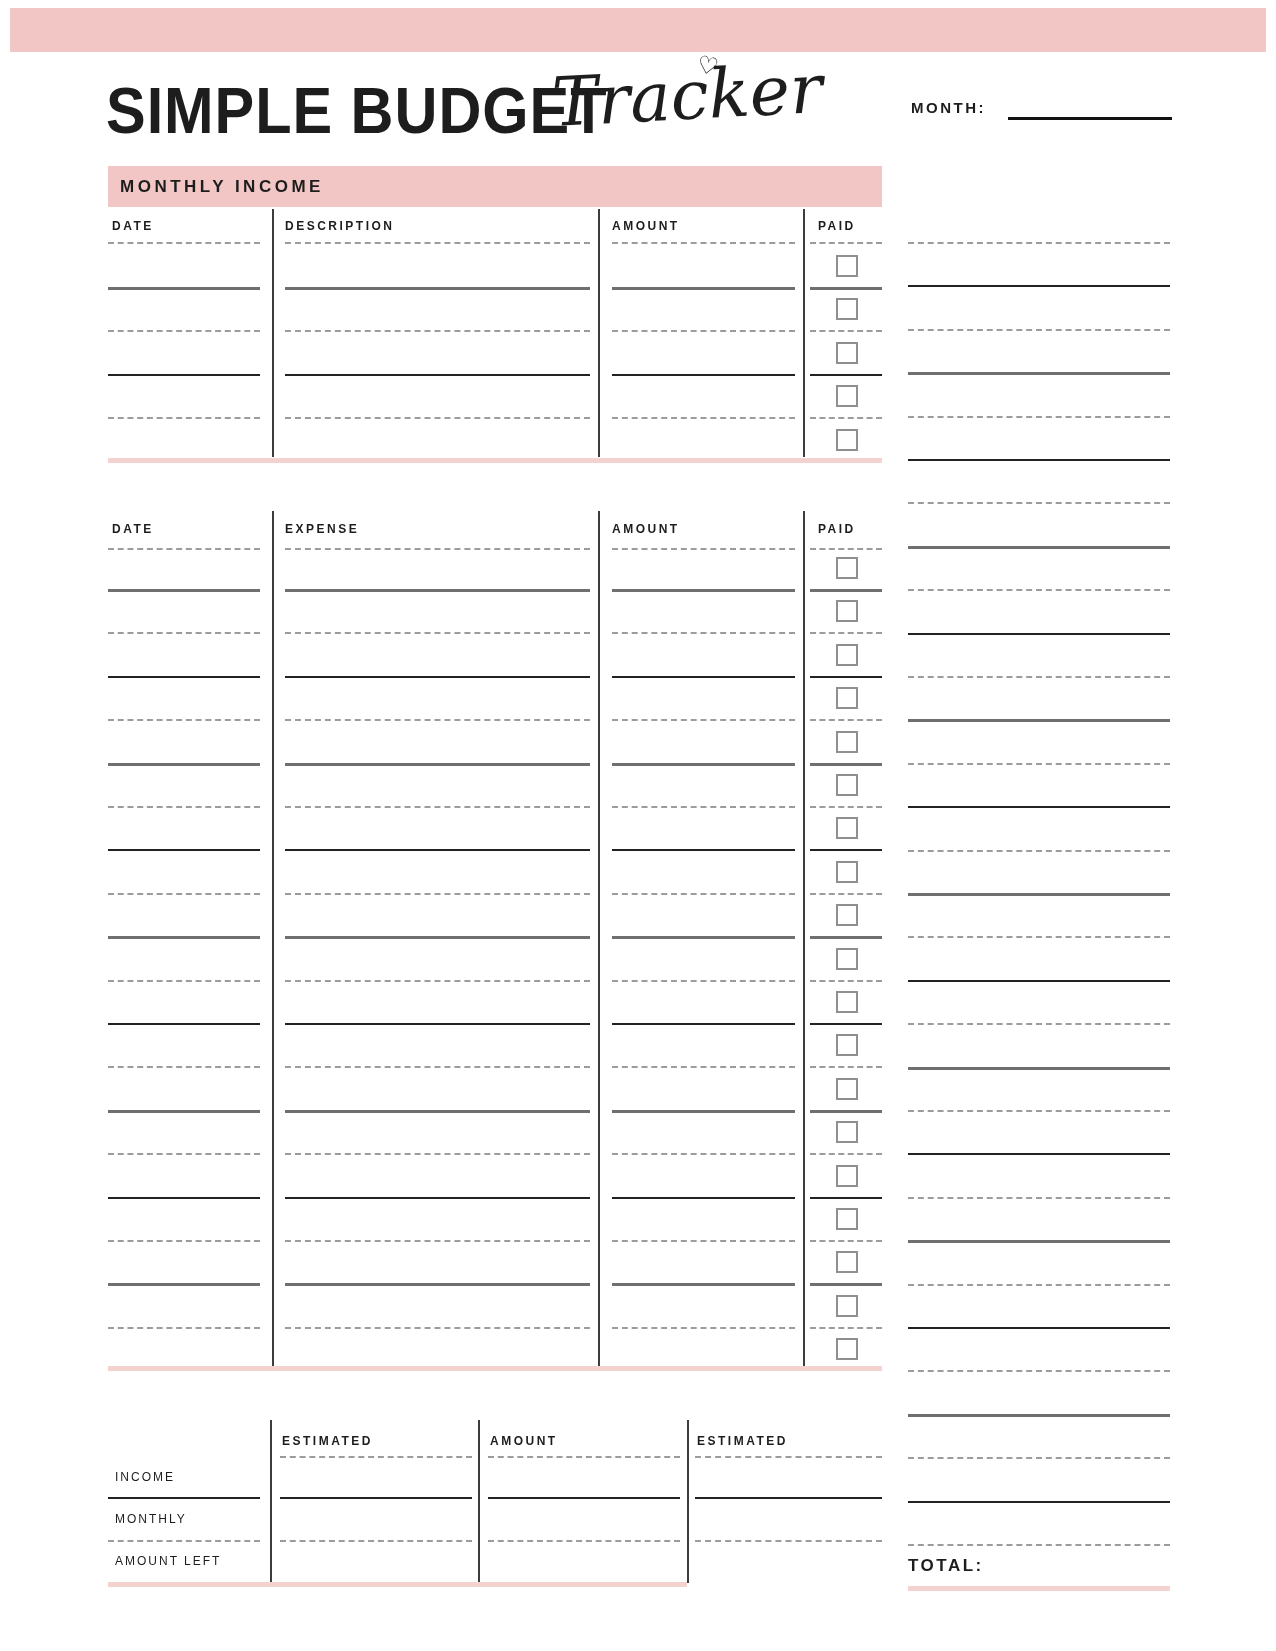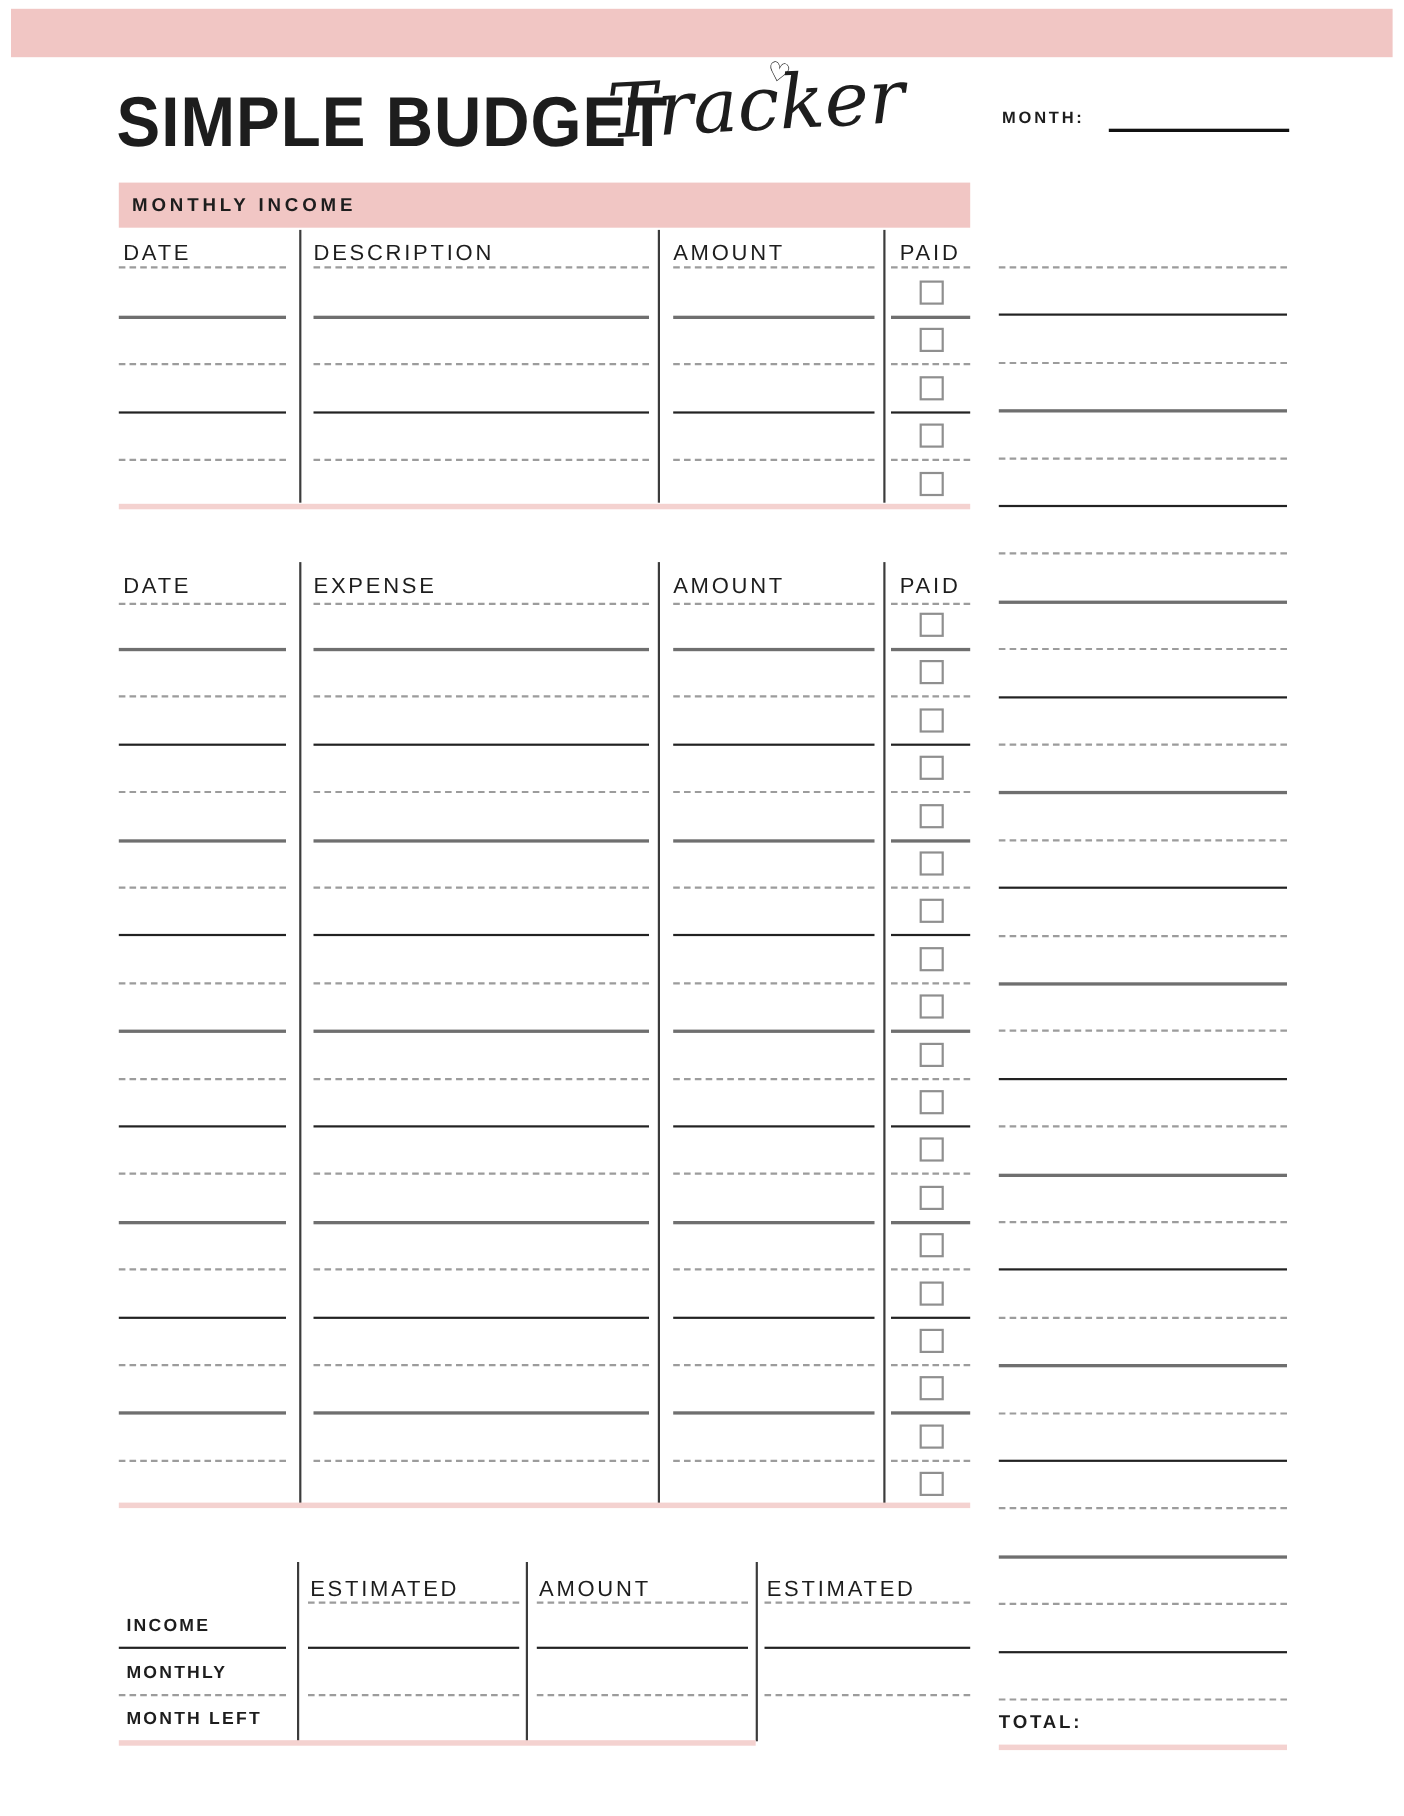--- a/index.html
+++ b/index.html
@@ -11,22 +11,22 @@
     --line-dot:#9c9c9c;
     --cb-border:#8f8f8f;
   }
   *{margin:0;padding:0;box-sizing:border-box;}
   body{background:#ffffff;font-family:"Liberation Sans",sans-serif;color:var(--ink);}
   #sheet{position:relative;width:1276px;height:1651px;background:#ffffff;overflow:hidden;}
 
   .abs{position:absolute;}
   .bar{position:absolute;background:var(--accent);display:flex;align-items:center;}
   .bar-label{font-size:17px;font-weight:700;letter-spacing:3.5px;color:var(--ink);}
-  .colhead{position:absolute;font-size:20px;font-weight:400;letter-spacing:2.5px;color:var(--ink);white-space:nowrap;}
-  .rowlabel{position:absolute;font-size:16px;font-weight:700;letter-spacing:2px;color:var(--ink);white-space:nowrap;}
+  .colhead{position:absolute;font-size:12px;font-weight:700;letter-spacing:2.5px;color:var(--ink);white-space:nowrap;}
+  .rowlabel{position:absolute;font-size:12px;font-weight:400;letter-spacing:2px;color:var(--ink);white-space:nowrap;}
 
   .seg{position:absolute;height:0;}
   .seg.sg{border-top:3px solid var(--line-gray);}
   .seg.sb{border-top:2.5px solid var(--line-black);}
   .seg.d{border-top:2px dashed var(--line-dot);}
 
   .vdiv{position:absolute;width:2px;background:#3c3c3c;}
   .pinkline{position:absolute;height:5px;background:var(--accent-light);}
 
   .cb{position:absolute;width:22px;height:22px;border:2px solid var(--cb-border);background:#ffffff;}
@@ -76,21 +76,21 @@
   <div class="pinkline" style="left:108px;top:1366px;width:774px;"></div>
 
   <div class="total-label">TOTAL:</div>
   <div class="pinkline" style="left:908px;top:1586px;width:262px;"></div>
 
   <div class="colhead" style="left:282px;top:1434px;">ESTIMATED</div>
   <div class="colhead" style="left:490px;top:1434px;">AMOUNT</div>
   <div class="colhead" style="left:697px;top:1434px;">ESTIMATED</div>
   <div class="rowlabel" style="left:115px;top:1470px;">INCOME</div>
   <div class="rowlabel" style="left:115px;top:1512px;">MONTHLY</div>
-  <div class="rowlabel" style="left:115px;top:1554px;">MONTH LEFT</div>
+  <div class="rowlabel" style="left:115px;top:1554px;">AMOUNT LEFT</div>
   <div class="vdiv" style="left:270px;top:1420px;height:163px;"></div>
   <div class="vdiv" style="left:478px;top:1420px;height:163px;"></div>
   <div class="vdiv" style="left:687px;top:1420px;height:163px;"></div>
   <div class="pinkline" style="left:108px;top:1582px;width:579px;"></div>
 
 <div class="seg d" style="left: 108px; width: 152px; top: 242px;"></div>
     <div class="seg d" style="left: 285px; width: 305px; top: 242px;"></div>
     <div class="seg d" style="left: 612px; width: 183px; top: 242px;"></div>
     <div class="seg d" style="left: 810px; width: 72px; top: 242px;"></div>
     <div class="seg sg" style="left: 108px; width: 152px; top: 287px;"></div>

